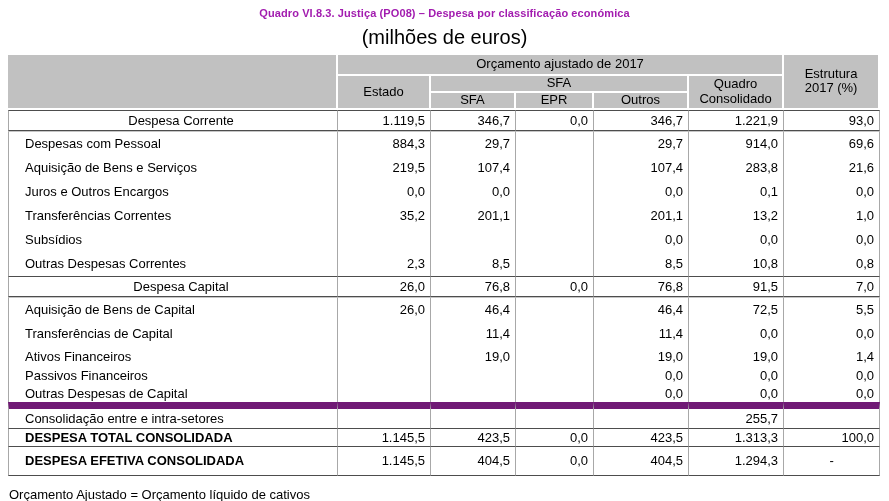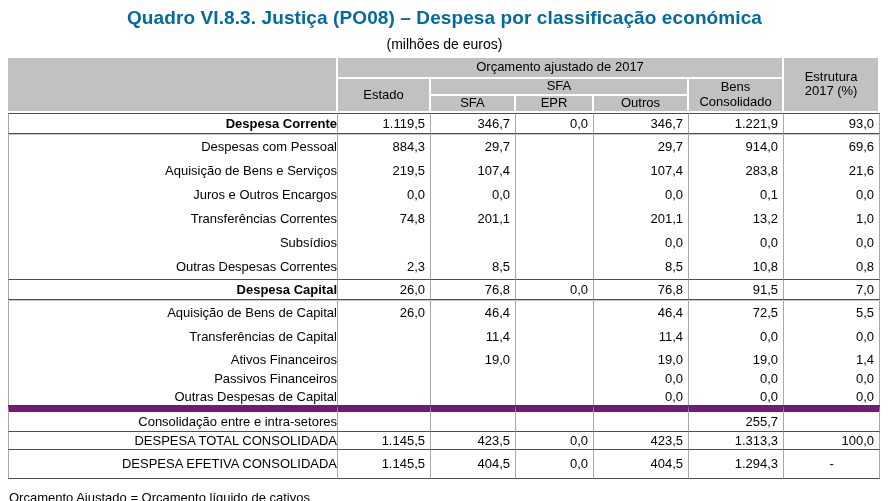--- a/index.html
+++ b/index.html
@@ -9,28 +9,28 @@
     width: 889px;
     height: 501px;
     font-family: "Liberation Sans", sans-serif;
     color: #000;
     overflow: hidden;
   }
   .page { padding-top: 7px; }
 
   .title {
     text-align: center;
-    font-size: 19px;
+    font-size: 11px;
     font-weight: bold;
-    color: #0369a1;
+    color: #a21caf;
     letter-spacing: 0.1px;
   }
   .subtitle {
     text-align: center;
-    font-size: 14px;
+    font-size: 20px;
     color: #000;
     margin-top: 7px;
   }
 
   table.budget {
     border-collapse: separate;
     border-spacing: 0;
     table-layout: fixed;
     width: 872px;
     margin: 6px 0 11px 8px;
@@ -58,34 +58,34 @@
   tbody td {
     padding: 0;
     vertical-align: middle;
     border-right: 1px solid #a8a8a8;
     background: #fff;
     overflow: hidden;
     white-space: nowrap;
   }
   tbody td:first-child { border-left: 1px solid #a8a8a8; }
 
-  td.lbl  { text-align: right; padding-left: 16px; }
+  td.lbl  { text-align: left; padding-left: 16px; }
   td.num  { text-align: right; padding-right: 5px; }
-  td.sec  { text-align: right; font-weight: bold; padding-left: 16px; }
+  td.sec  { text-align: center; font-weight: normal; padding-left: 16px; }
 
   tr.r-n td       { height: 24px; }
   tr.r-section td { height: 19px; border-top: 1px solid #4d4d4d; border-bottom: 1px solid #4d4d4d; }
   tr.r-after td   { border-top: 1px solid #c6c6c6; }
   tr.r-h21 td     { height: 21px; }
   tr.r-h18 td     { height: 18px; }
   tr.r-h17 td     { height: 17px; }
   tr.r-consol td  { height: 19px; border-top: 7px solid #701a75; }
   tr.r-total td   { height: 17px; border-top: 1px solid #4d4d4d; border-bottom: 1px solid #4d4d4d; }
   tr.r-efetiva td { height: 28px; border-bottom: 1px solid #4d4d4d; }
-  tr.r-total td.lbl, tr.r-efetiva td.lbl { font-weight: normal; }
+  tr.r-total td.lbl, tr.r-efetiva td.lbl { font-weight: bold; }
   tr.r-efetiva td:last-child { text-align: center; padding-right: 0; }
 
   .footnote {
     margin: 9px 0 0 9px;
     font-size: 13px;
     color: #000;
   }
 </style>
 </head>
 <body>
@@ -107,21 +107,21 @@
     </colgroup>
     <thead>
       <tr class="h1">
         <th rowspan="3"></th>
         <th colspan="5">Orçamento ajustado de 2017</th>
         <th rowspan="3" class="estrutura">Estrutura 2017 (%)</th>
       </tr>
       <tr class="h2">
         <th rowspan="2">Estado</th>
         <th colspan="3">SFA</th>
-        <th rowspan="2">Bens Consolidado</th>
+        <th rowspan="2">Quadro Consolidado</th>
       </tr>
       <tr class="h3">
         <th>SFA</th>
         <th>EPR</th>
         <th>Outros</th>
       </tr>
     </thead>
     <tbody>
 
       <tr class="r-section">
@@ -159,21 +159,21 @@
         <td class="num">0,0</td>
         <td class="num">0,0</td>
         <td class="num"></td>
         <td class="num">0,0</td>
         <td class="num">0,1</td>
         <td class="num">0,0</td>
       </tr>
 
       <tr class="r-n">
         <td class="lbl">Transferências Correntes</td>
-        <td class="num">74,8</td>
+        <td class="num">35,2</td>
         <td class="num">201,1</td>
         <td class="num"></td>
         <td class="num">201,1</td>
         <td class="num">13,2</td>
         <td class="num">1,0</td>
       </tr>
 
       <tr class="r-n">
         <td class="lbl">Subsídios</td>
         <td class="num"></td>

